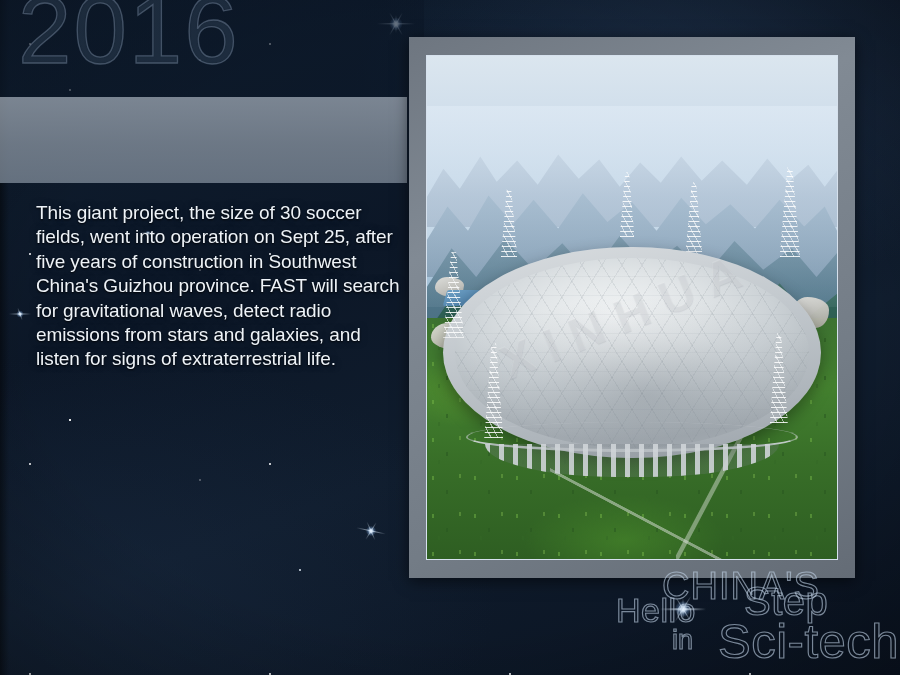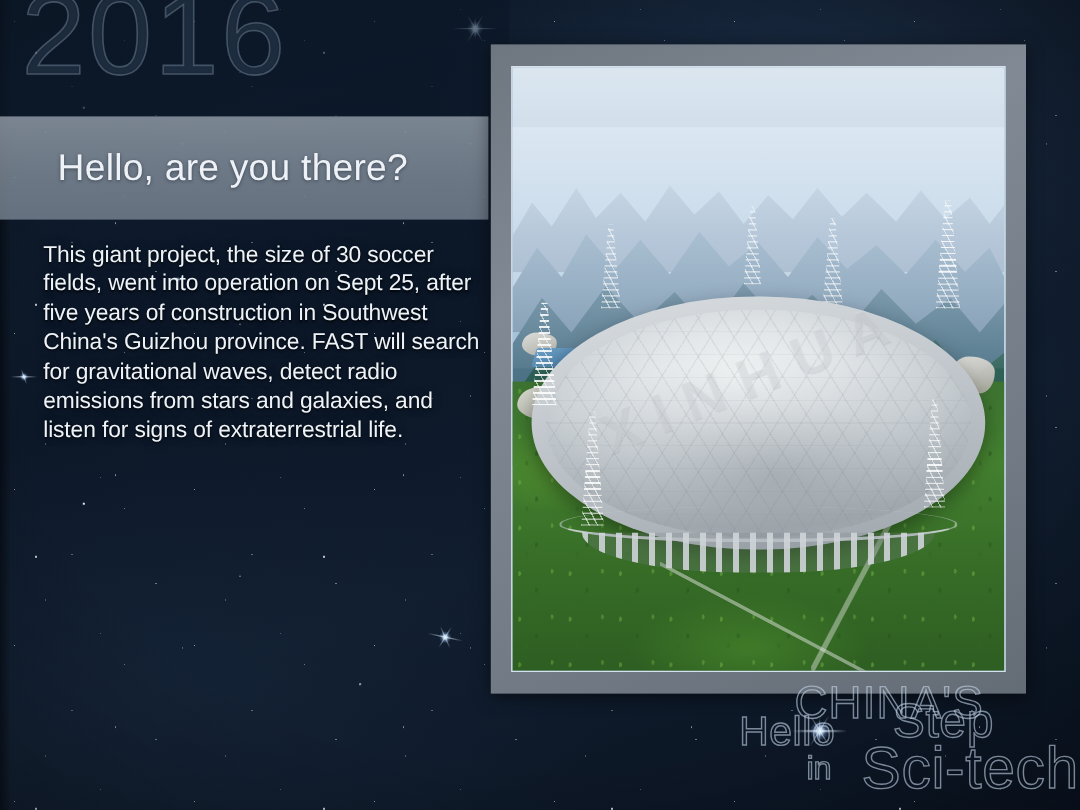--- a/index.html
+++ b/index.html
@@ -354,21 +354,20 @@
     <div class="core" style="width:5px;height:5px;"></div>
     <div class="ray" style="width:16px;height:1px;transform:translate(-50%,-50%) rotate(0deg);"></div>
   </div>
 
   <div id="title-band"></div>
 
   <div id="year-watermark">2016</div>
 
 
   <div id="headline-band"></div>
-  <div id="headline">Hello, are you there?</div>
 
   <div id="body-copy">
     <p>This giant project, the size of 30 soccer fields, went into operation on Sept 25, after five years of construction in Southwest China's Guizhou province. FAST will search for gravitational waves, detect radio emissions from stars and galaxies, and listen for signs of extraterrestrial life.</p>
   </div>
 
   <div id="photo-frame">
     <div id="photo-inner-line">
       <div id="photo">
 
         <div class="ph-sky"></div>

